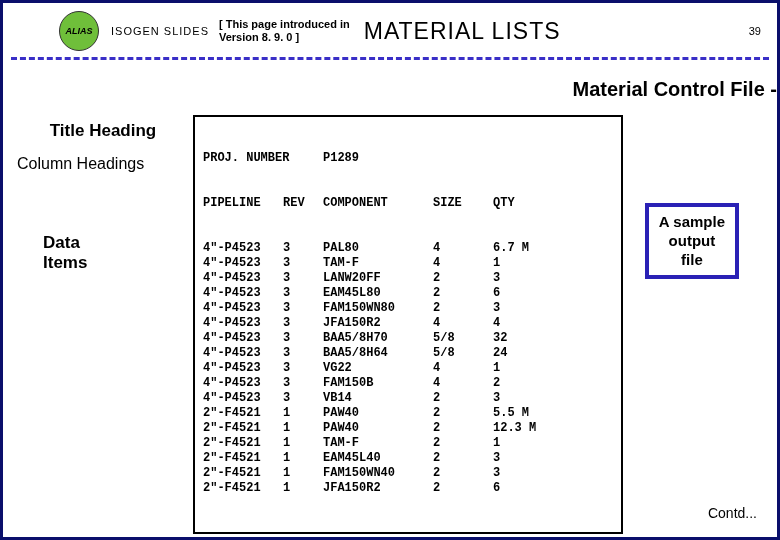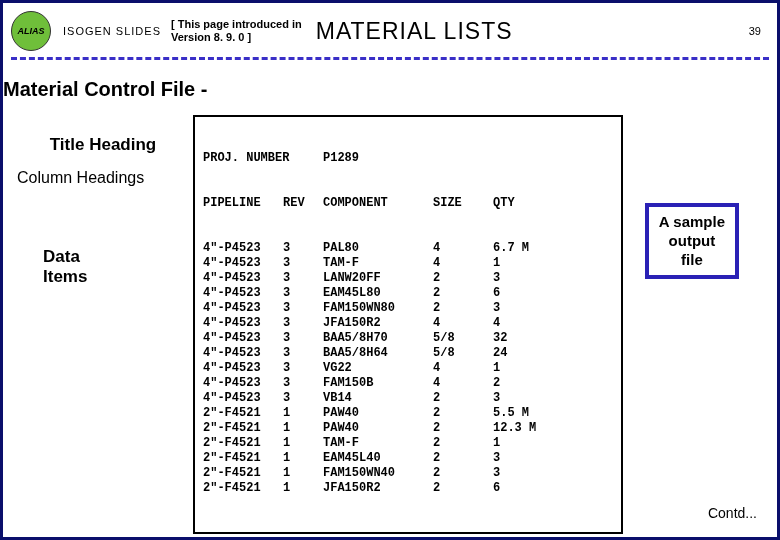--- a/index.html
+++ b/index.html
@@ -11,20 +11,21 @@
     font-family: Arial, Helvetica, sans-serif;
     border: 3px solid #0a0f6b;
     position: relative;
     overflow: hidden;
   }
   .header {
     display: flex;
     align-items: center;
     padding: 6px 8px 4px 8px;
     height: 54px;
+    margin-left: 48px;
   }
   .alias-badge {
     width: 40px;
     height: 40px;
     border-radius: 50%;
     background: #6fbf3a;
     border: 1px solid #333;
     display: flex;
     align-items: center;
     justify-content: center;
@@ -64,41 +65,40 @@
     color: #000;
     margin-right: 8px;
   }
   .dashed-divider {
     margin: 0 8px;
     border: none;
     border-top: 3px dashed #3a2fc7;
     height: 0;
   }
   .subtitle {
-    text-align: left;
+    text-align: right;
     font-size: 20px;
     font-weight: bold;
     color: #000;
     margin: 18px 0 14px 0;
   }
   .content {
     display: flex;
     padding: 0 10px;
   }
   .labels {
     width: 180px;
     flex-shrink: 0;
     padding-top: 6px;
   }
   .label-title {
     font-size: 17px;
     font-weight: bold;
     text-align: center;
     margin-bottom: 14px;
-    margin-top: 14px;
   }
   .label-col {
     font-size: 16px;
     font-weight: normal;
     text-align: left;
     margin-bottom: 60px;
     padding-left: 4px;
   }
   .label-data {
     font-size: 17px;

